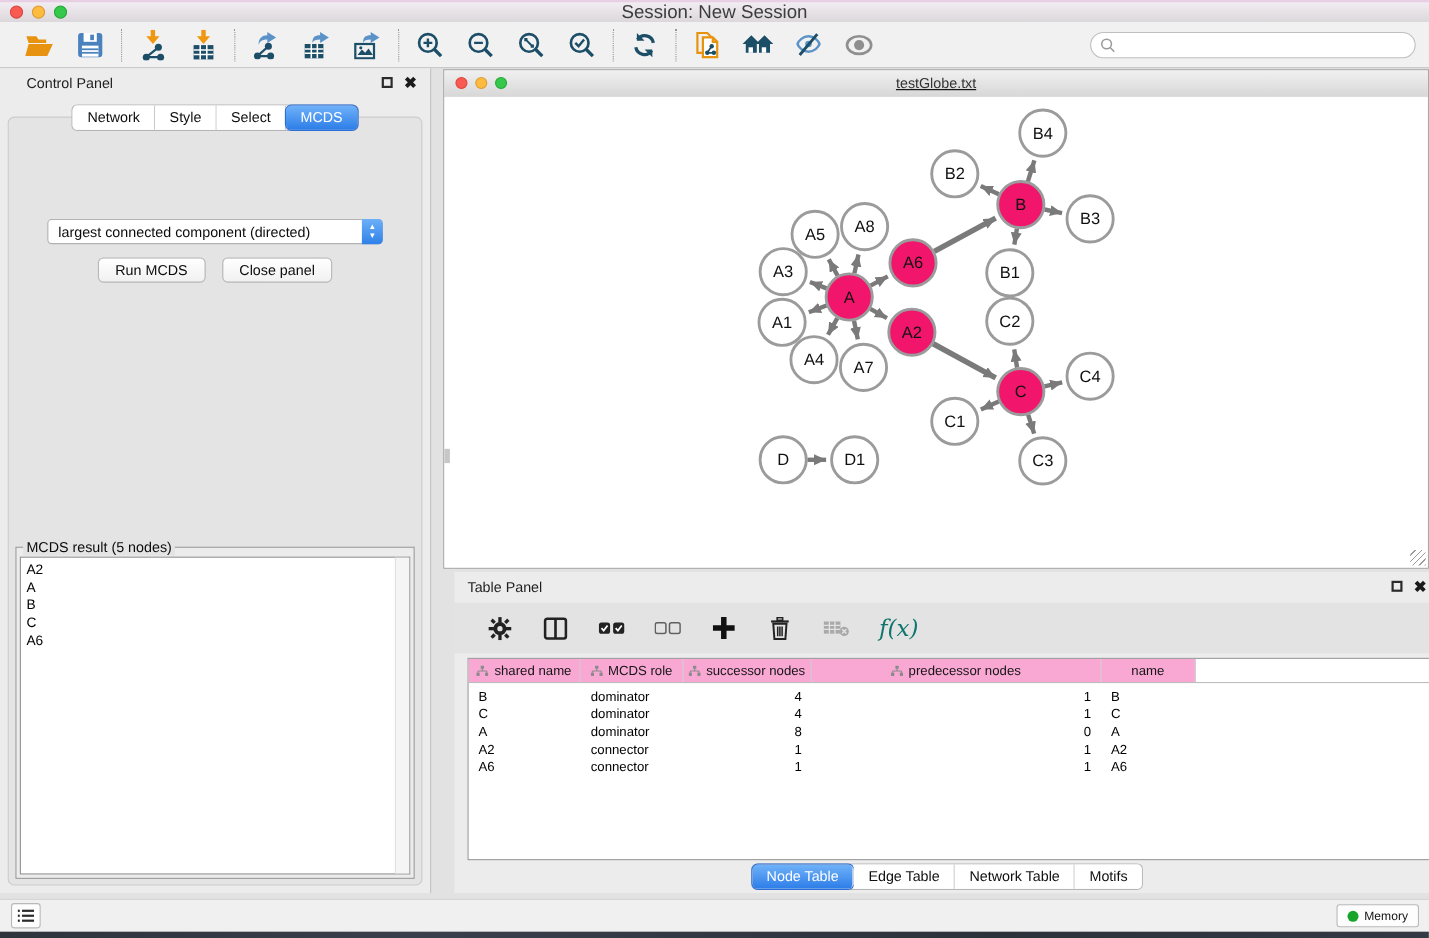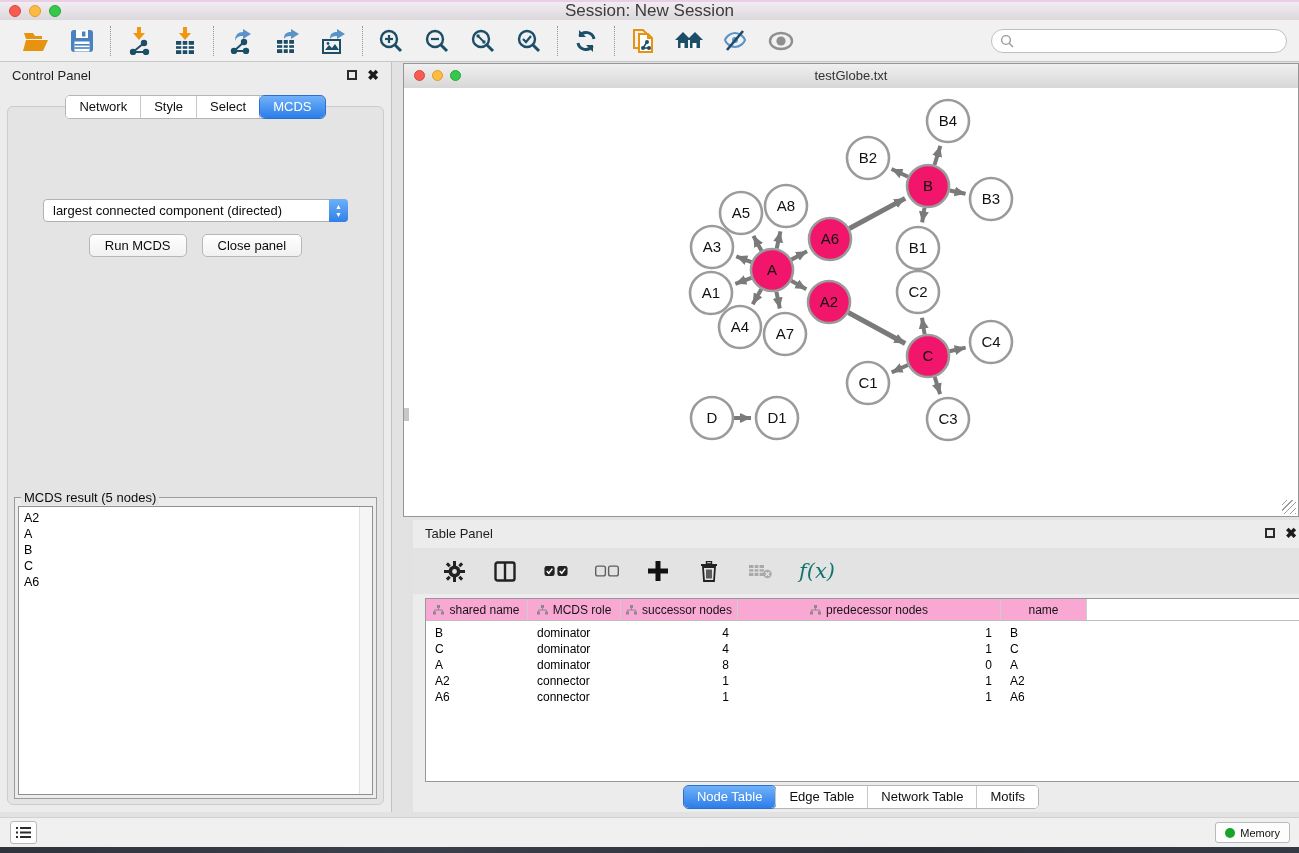--- a/index.html
+++ b/index.html
@@ -26,21 +26,21 @@
   .searchbox{margin-left:auto;margin-right:4px;width:296px;height:24px;background:#fff;
     border:1px solid #bfbfbf;border-radius:12px;display:flex;align-items:center;padding-left:8px;box-sizing:border-box;}
   .searchbox input{border:none;outline:none;flex:1;font-size:12px;background:transparent;font-family:"Liberation Sans",sans-serif;}
   
   .panel-header{height:26px;display:flex;align-items:center;padding:0 12px;font-size:13px;color:#1e1e1e;}
   .panel-header .hdr-icons{margin-left:auto;display:flex;gap:10px;align-items:center;}
   .float-ico{width:10px;height:10px;border:2px solid #2b2b2b;box-sizing:border-box;}
   .close-ico{font-size:14px;font-weight:bold;color:#1b1b1b;line-height:10px;}
   
   .control-panel{position:absolute;top:62px;left:0;width:392px;bottom:41px;background:#ececec;
-    border-right:1px solid #c2c2c2;box-sizing:border-box;}
+    border-right:1px solid #c2c2c2;box-sizing:border-box;padding-left:12px;}
   .cp-tabs{position:absolute;top:33px;left:0;right:0;display:flex;justify-content:center;z-index:3;}
   .seg{display:flex;background:#fff;border:1px solid #b5b5b5;border-radius:5px;height:22px;}
   .seg-item{padding:0 13px;font-size:13px;line-height:22px;color:#0f0f0f;border-right:1px solid #c9c9c9;background:#fff;white-space:nowrap;}
   .seg-item:first-child{border-radius:4px 0 0 4px;}
   .seg-item:last-child{border-right:none;border-radius:0 4px 4px 0;}
   .seg-item.active{background:linear-gradient(#70b2f9,#2c7de8);color:#fff;border-radius:5px;
     outline:1px solid #2a6fd6;line-height:22px;}
   .cp-inner{position:absolute;top:44px;left:7px;right:7px;bottom:7px;background:#e4e4e4;
     border:1px solid #cccccc;border-radius:6px;}
   .opt-label{margin-top:33px;text-align:center;font-size:13px;color:#0c0c0c;}
@@ -55,21 +55,21 @@
     border-radius:5px;font-size:13px;line-height:21px;color:#0c0c0c;box-sizing:border-box;}
   .result-box{position:absolute;left:6px;right:6px;top:390px;bottom:5px;border:1px solid #9c9c9c;
     background:#ececec;}
   .result-legend{position:absolute;top:-8px;left:6px;background:#e4e4e4;padding:0 3px;font-size:13px;color:#0c0c0c;}
   .result-list{position:absolute;left:3px;right:3px;top:8px;bottom:3px;background:#fff;
     border:1px solid #8f8f8f;font-size:12.5px;line-height:16px;padding:3px 0 0 5px;box-sizing:border-box;color:#000;}
   .scroll-track{position:absolute;right:0;top:0;bottom:0;width:12px;background:#f5f5f5;border-left:1px solid #e0e0e0;}
   
   .net-window{position:absolute;left:403px;top:63px;width:896px;height:454px;background:#fff;
     border:1px solid #969696;box-sizing:border-box;}
-  .net-titlebar{height:24px;background:linear-gradient(#f0f0f0,#d7d7d7);border-bottom:1px solid #ababab;position:relative;}
+  .net-titlebar{height:24px;background:linear-gradient(#f0f0f0,#d7d7d7);border-bottom:1px solid #ababab;position:relative;text-decoration:underline;}
   .net-titlebar .title{text-align:center;font-size:13px;color:#333;line-height:24px;}
   .net-traffic{position:absolute;top:6px;left:10px;display:flex;gap:7px;}
   .net-traffic .light{width:11px;height:11px;}
   .net-canvas{position:absolute;top:24px;left:0;right:0;bottom:0;overflow:hidden;background:#fff;}
   .resize-grip{position:absolute;right:2px;bottom:2px;width:14px;height:14px;
     background:repeating-linear-gradient(135deg,transparent 0 3px,#9a9a9a 3px 4px);}
   .left-hint{position:absolute;left:0;top:344px;width:5px;height:13px;background:#c7c7c7;}
   
   .table-panel{position:absolute;left:413px;top:520px;width:896px;bottom:41px;background:#ececec;box-sizing:border-box;}
   .tp-toolbar{position:absolute;top:28px;left:0;right:0;height:46px;background:#e3e3e3;

